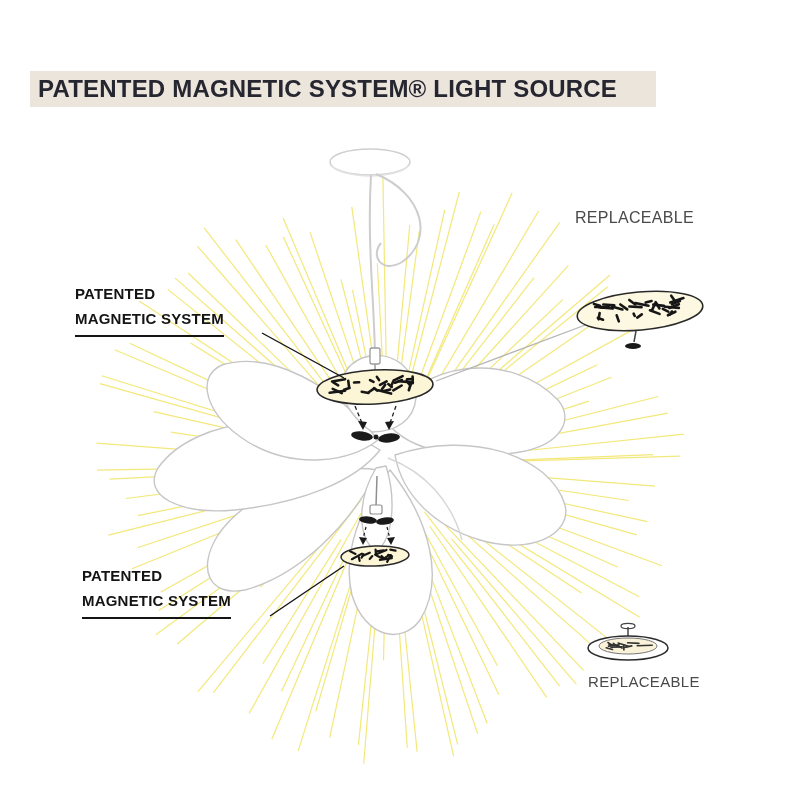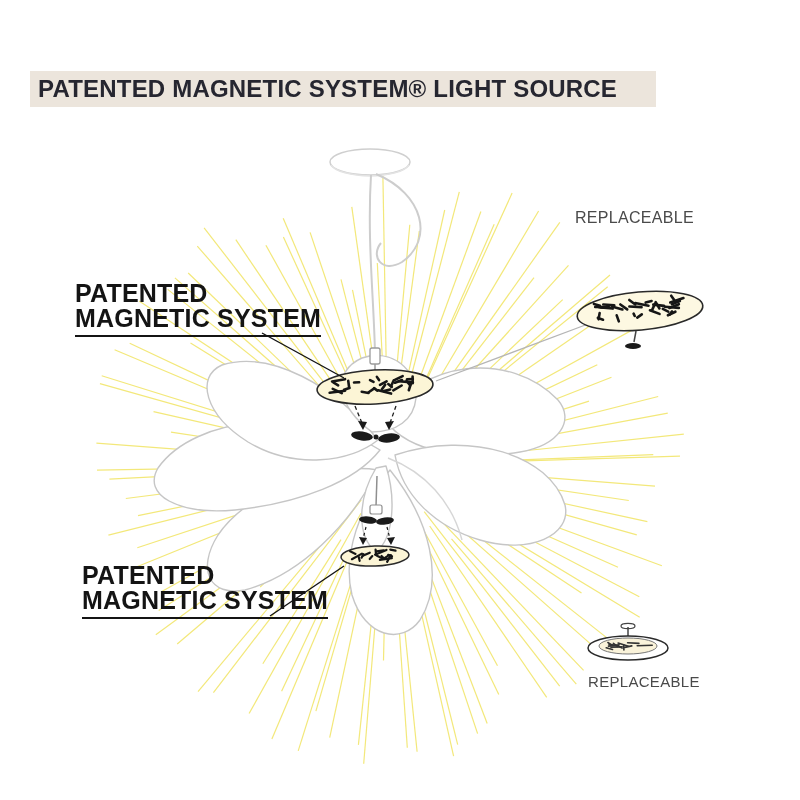--- a/index.html
+++ b/index.html
@@ -9,21 +9,21 @@
   .header-bar{
     position:absolute;left:30px;top:71px;width:626px;height:36px;
     background:#ece5dc;display:flex;align-items:center;
     padding-left:8px;box-sizing:border-box;
   }
   .header-bar .title{
     font-size:24px;font-weight:bold;color:#262630;
     letter-spacing:0.2px;white-space:nowrap;
   }
   .lbl{position:absolute;}
-  .lbl-bold{font-size:25px;font-weight:bold;line-height:25px;letter-spacing:0.2px;color:#141414;}
+  .lbl-bold{font-size:15px;font-weight:bold;line-height:25px;letter-spacing:0.2px;color:#141414;}
   .lbl-gray{font-size:16px;line-height:22px;color:#4a4a4a;letter-spacing:0.3px;font-weight:500;}
   .lbl-small{font-size:15px;line-height:20px;color:#4a4a4a;letter-spacing:0.3px;font-weight:500;}
   .underlined{display:inline-block;border-bottom:2px solid #141414;padding-bottom:4px;}
 </style>
 </head>
 <body>
 
 <div class="page">
 
   <svg class="diagram-svg" width="800" height="800" viewBox="0 0 800 800">

